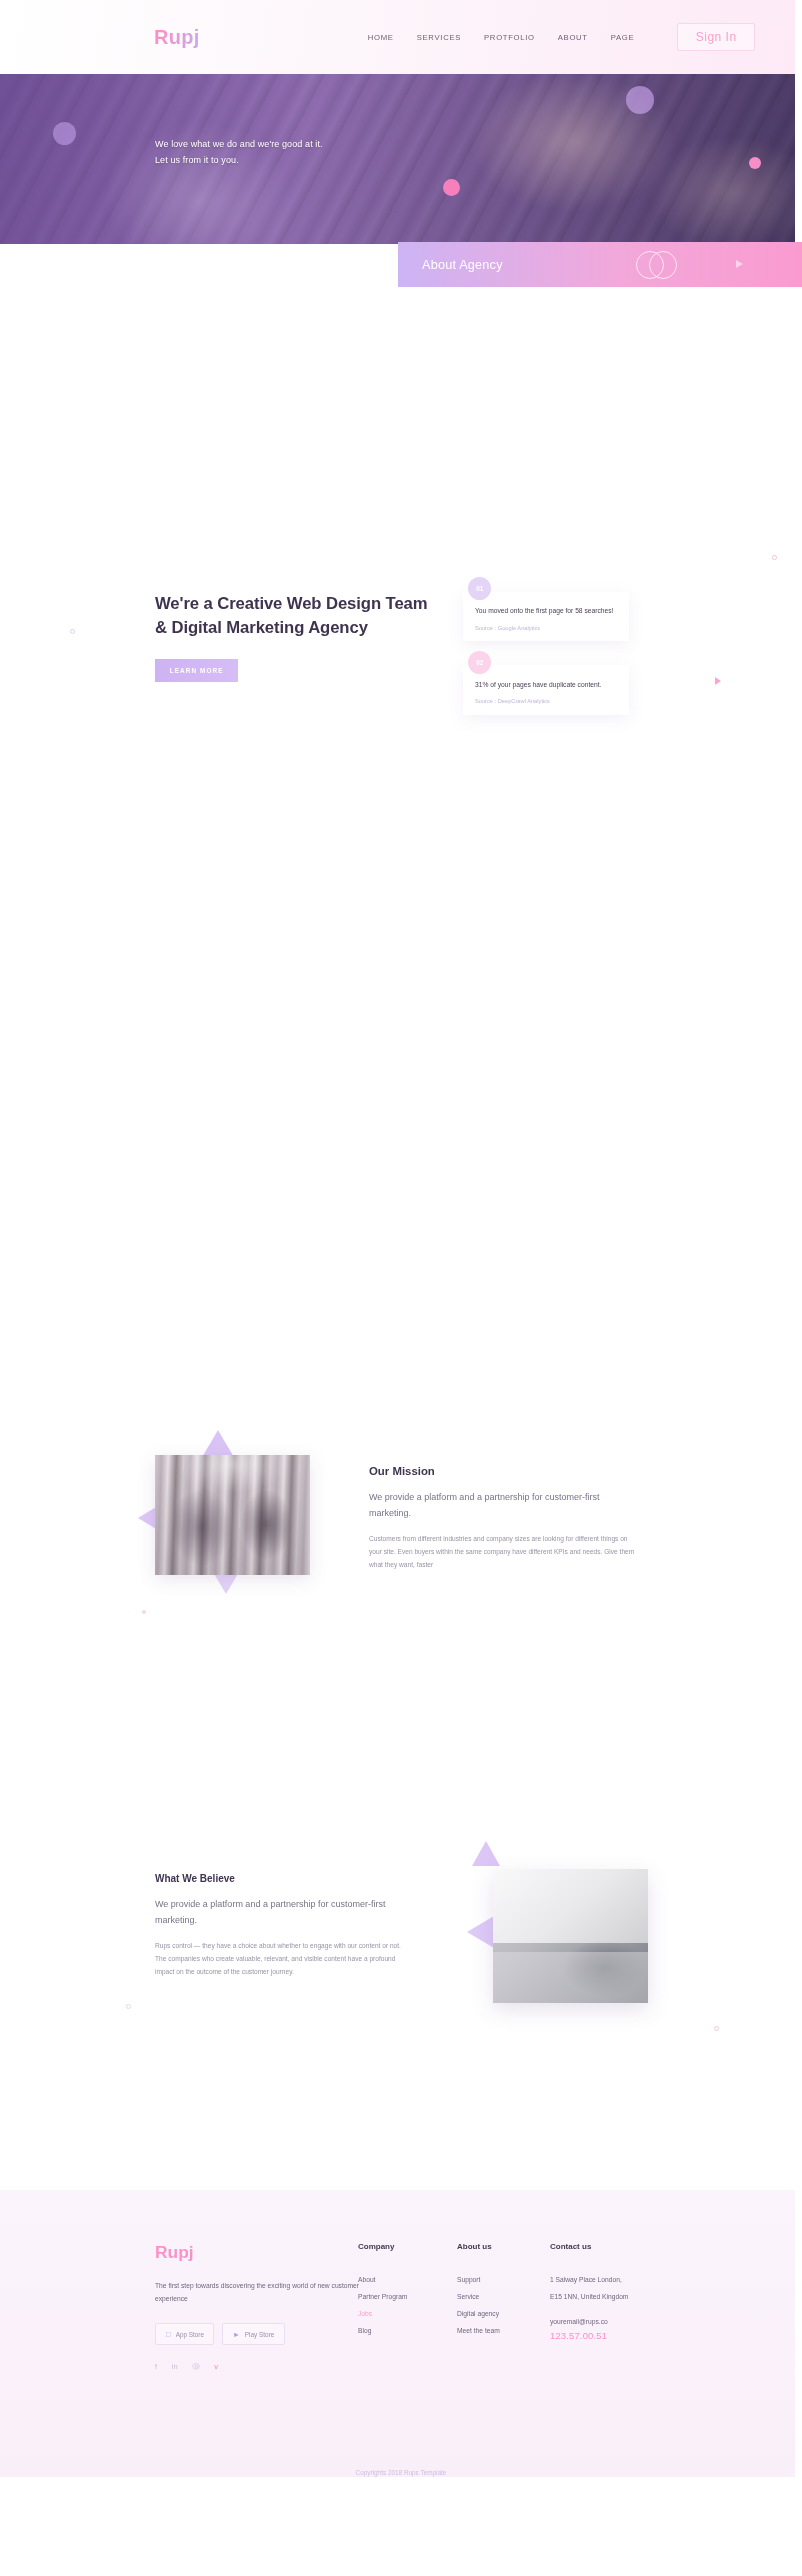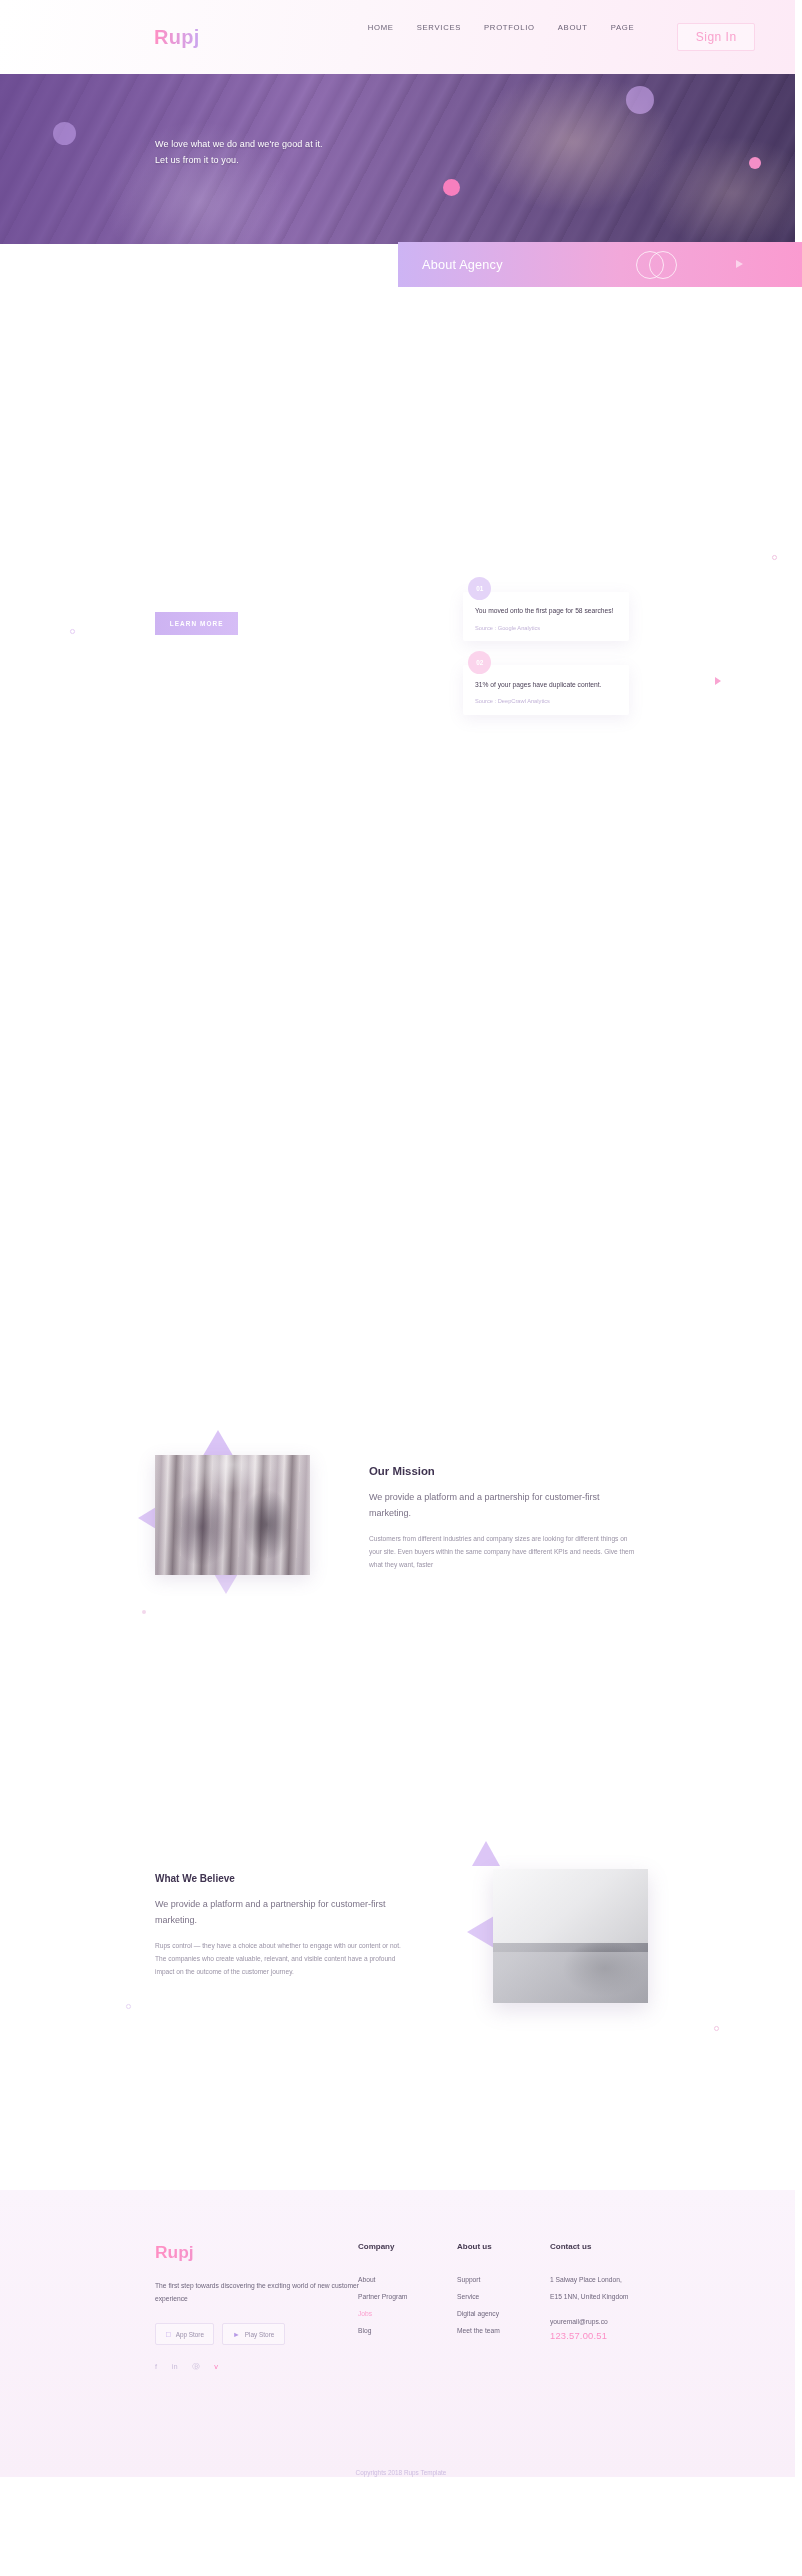--- a/index.html
+++ b/index.html
@@ -20,21 +20,21 @@
     padding: 0 40px;
     position: relative;
     z-index: 30;
   }
   .logo {
     font-size: 20px; font-weight: 700; letter-spacing: 0.3px;
     background: linear-gradient(90deg,#ff8fc3 0%, #c9a6f0 100%);
     -webkit-background-clip: text; background-clip: text; color: transparent;
     margin-left: 114px;
   }
-  .nav { margin-left: auto; display: flex; gap: 23px; }
+  .nav { margin-left: auto; display: flex; align-items: center; gap: 23px; }
   .nav a {
     font-size: 7.7px; letter-spacing: 0.7px; color: #6b6276;
     text-decoration: none; font-weight: 500;
   }
   .signin {
     margin-left: 20px;
     padding: 6px 17.4px;
     border: 0.7px solid #fbd6ea;
     border-radius: 2px;
     color: #f9a2cd; font-size: 12px; letter-spacing: 0.5px;
@@ -304,20 +304,21 @@
       </div>
     <div class="play-tri"></div>
   </div>
 
   <div class="sec s-creative" style="height:281px">
     <div class="dot d1"></div>
     <div class="dot d2"></div>
     <div class="tri-s1"></div>
 
     <div class="col-l">
+      <h2 class="big">We're a Creative Web Design Team &amp; Digital Marketing Agency</h2>
       <button class="btn btn-purple" style="margin-top:20px">LEARN MORE</button>
     </div>
 
     <div class="col-r">
       <div class="note-card">
         <div class="note-badge nb1">01</div>
         <div class="t">You moved onto the first page for  58 searches!</div>
         <div class="s">Source : Google Analytics</div>
       </div>
       <div class="note-card">

